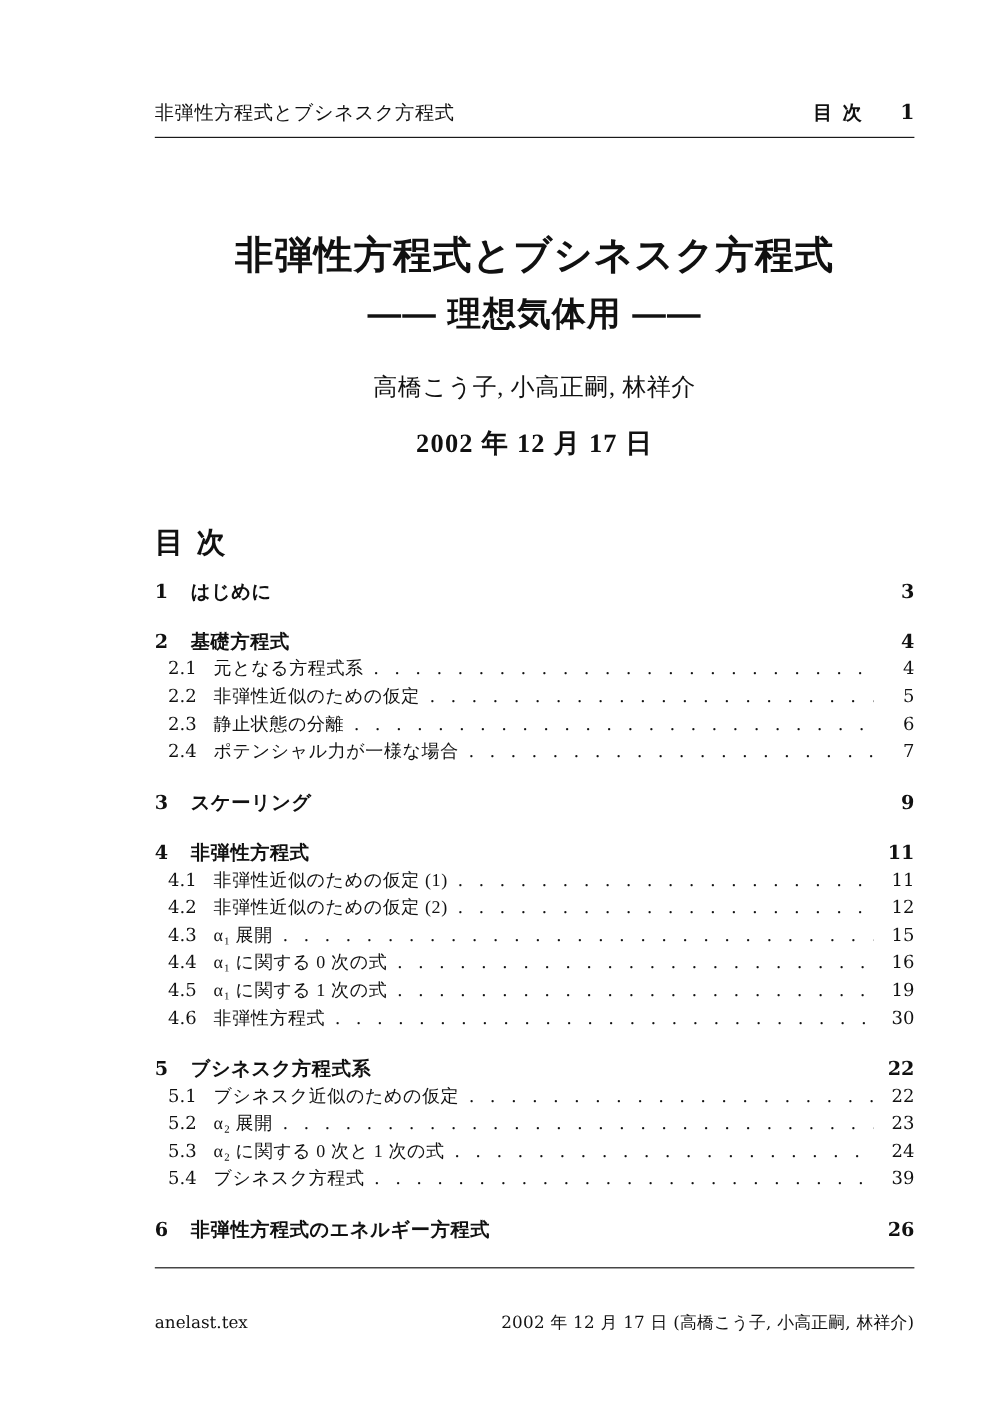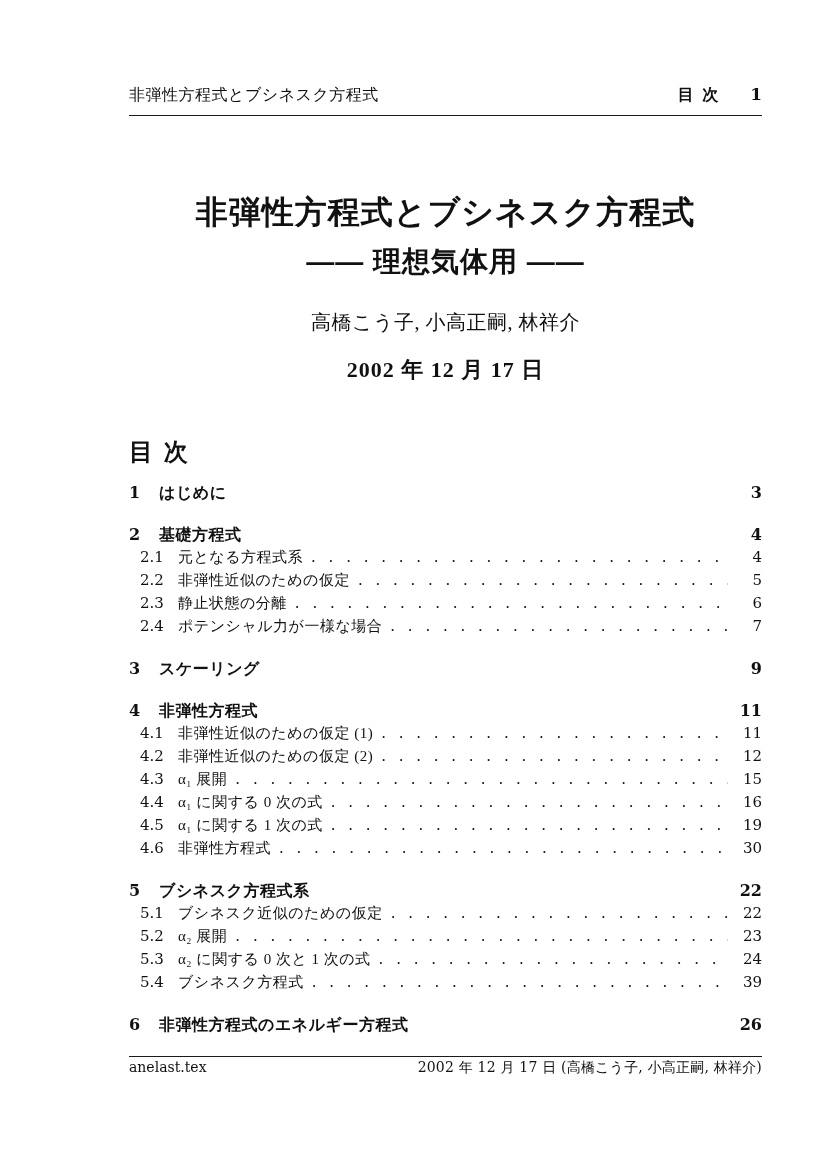--- a/index.html
+++ b/index.html
@@ -89,25 +89,25 @@
   }
   .pg {
     flex:0 0 auto; min-width:24px; text-align:right;
     font-family:"DejaVu Serif", serif;
   }
   .toc-row.subsection .pg { font-weight:normal; }
 
   
   .runfoot {
     top:1056px; left:129px; width:633px;
-    border-top:1.5px solid #1a1a1a; padding-top:2px;
+    border-top:1.5px solid #1a1a1a; padding-top:17px;
     display:flex; justify-content:space-between; align-items:baseline;
     font-family:"DejaVu Serif", serif; font-size:14px;
   }
-  .runfoot-right { letter-spacing:0.2px; }
+  .runfoot-right { letter-spacing:0.2px;margin-top:20px; }
 </style>
 </head>
 <body>
 
 <div class="abs runhead">
   <span class="runhead-left">非弾性方程式とブシネスク方程式</span>
   <span class="runhead-right">
     <span class="runhead-mark">目 次</span>
     <span class="runhead-page">1</span>
   </span>

